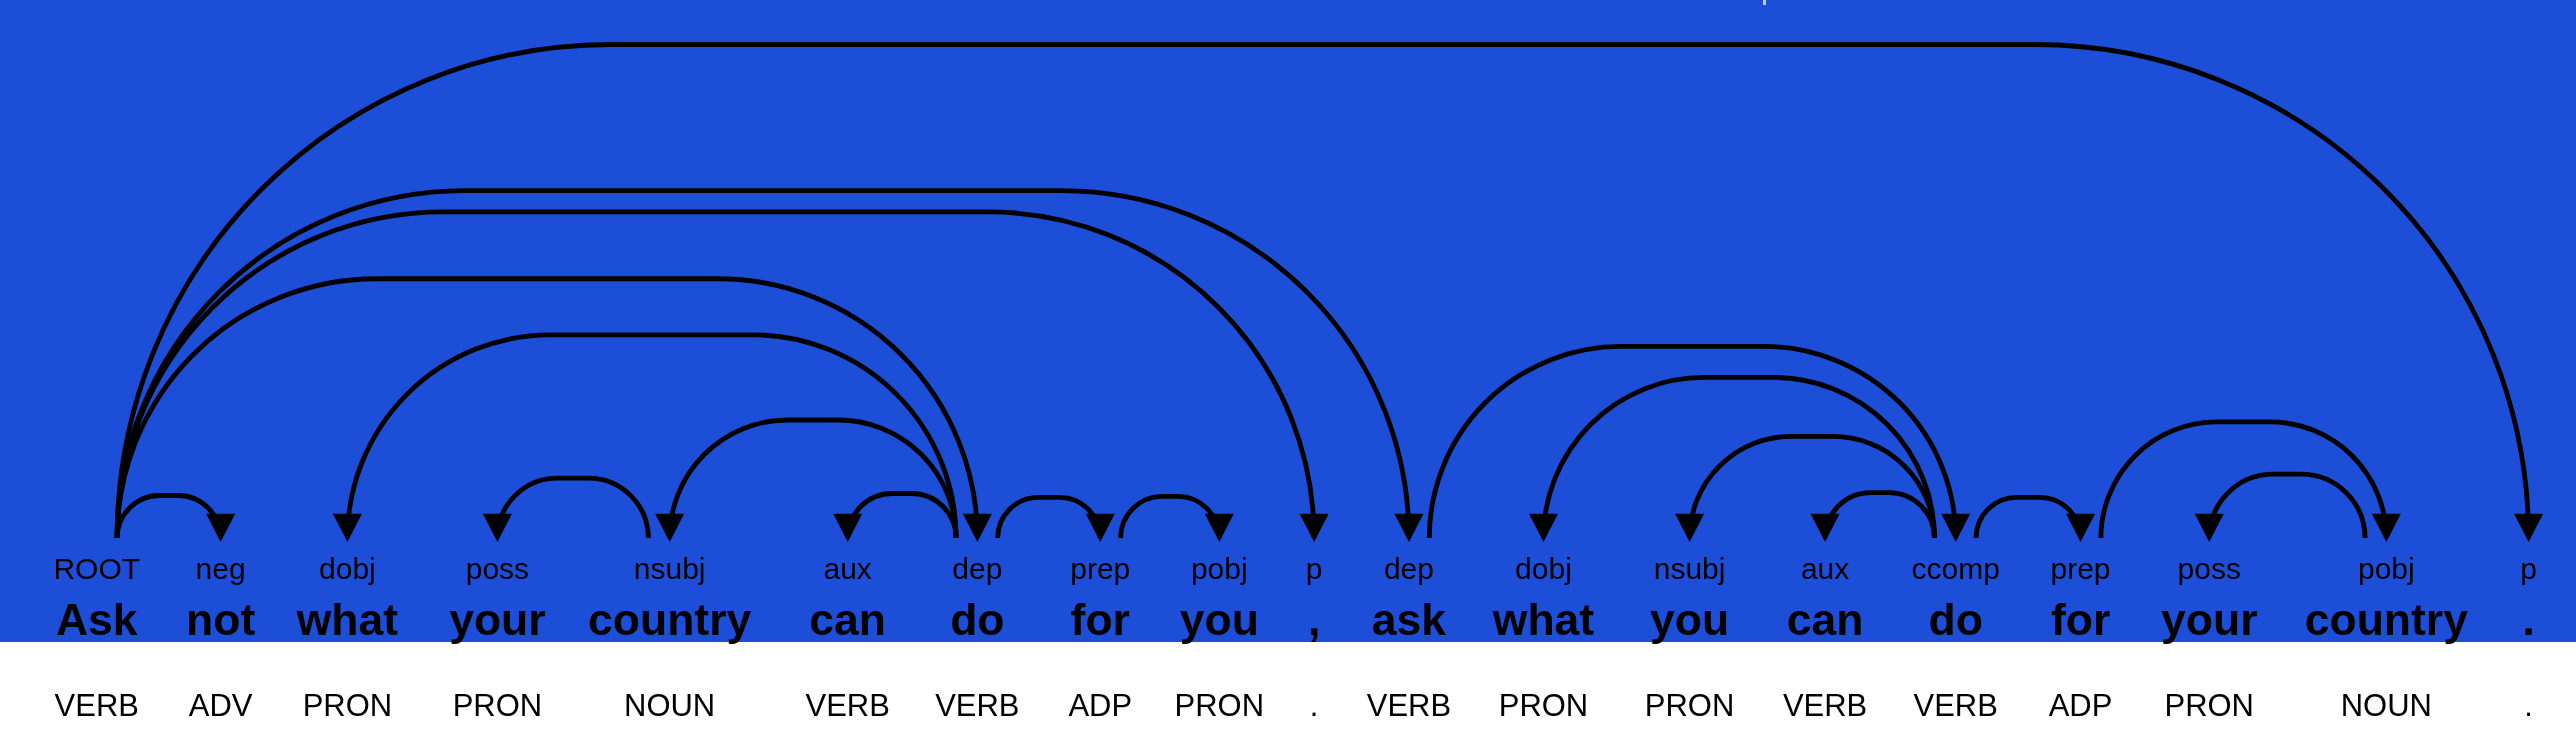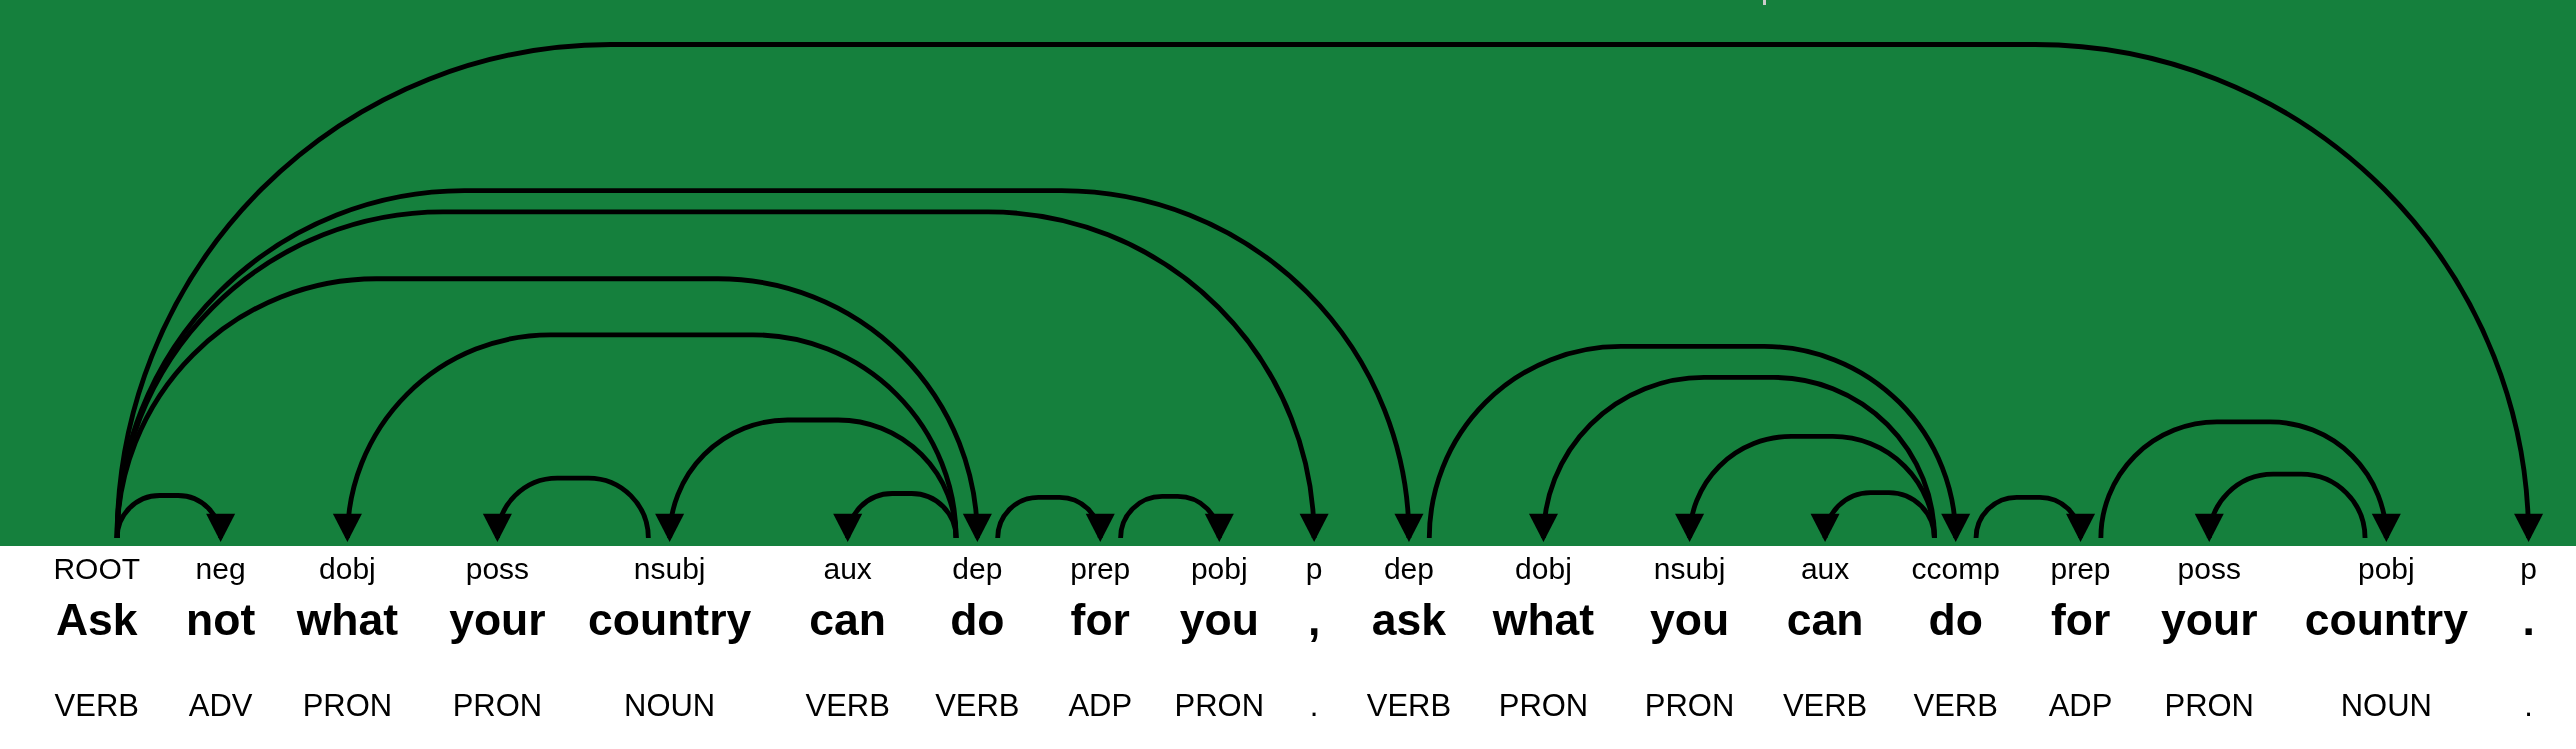--- a/index.html
+++ b/index.html
@@ -7,22 +7,22 @@
     padding: 0;
     background: #ffffff;
     width: 2576px;
     height: 750px;
     overflow: hidden;
     font-family: "Liberation Sans", sans-serif;
   }
   .stage {
     position: relative;
     width: 2576px;
-    height: 546px;
-    background: #15803d;
+    height: 642px;
+    background: #1d4ed8;
   }
   svg#parse-svg {
     display: block;
     position: absolute;
     left: 0;
     top: 0;
   }
   .dep-label {
     font-family: "Liberation Sans", sans-serif;
     font-size: 31px;

